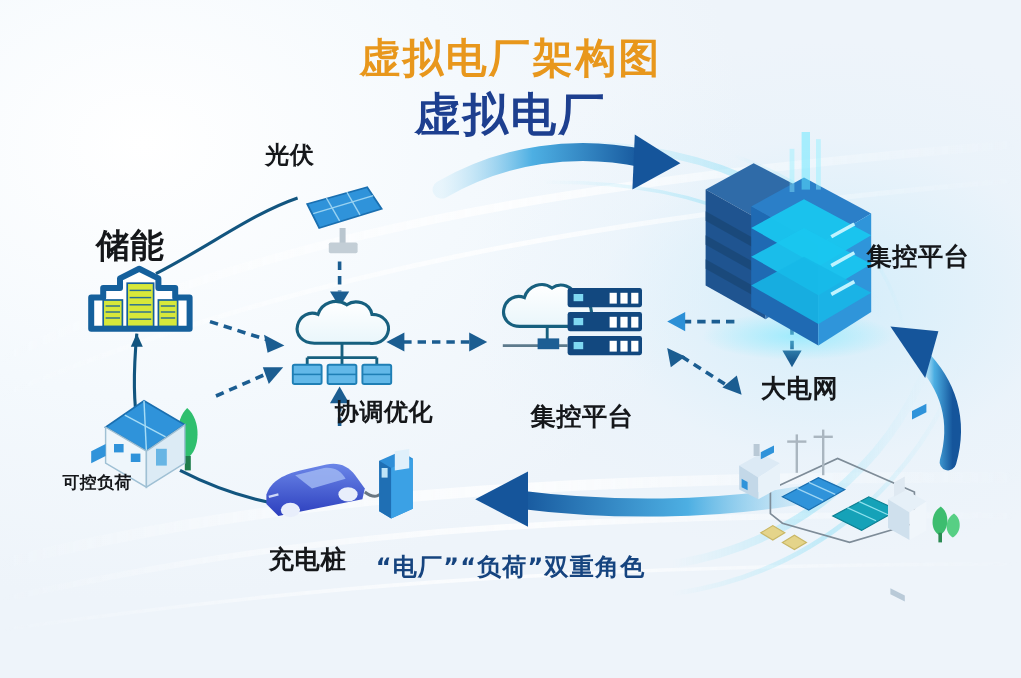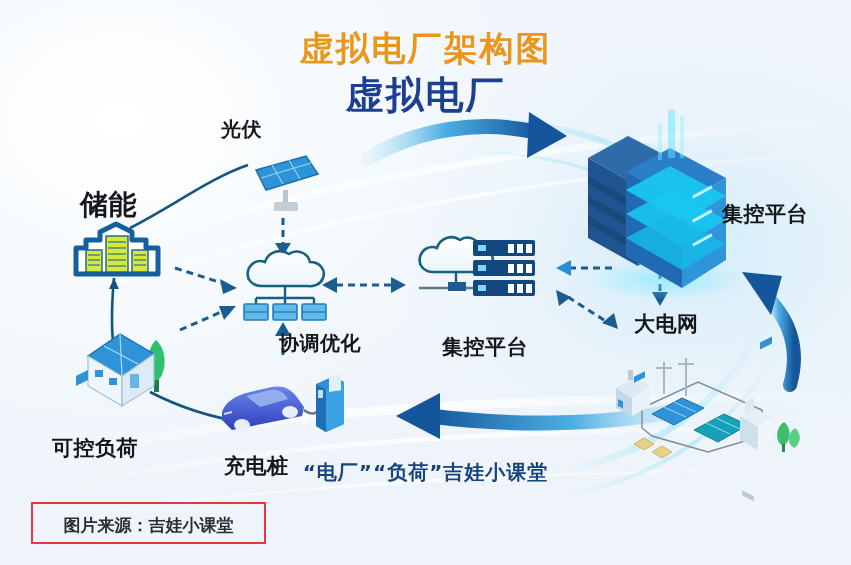--- a/index.html
+++ b/index.html
@@ -204,21 +204,21 @@
         <line x1="52" y1="14" x2="54" y2="56"></line>
     </g>
 
     <path d="M20,36 L20,66 L54,86 L54,56 Z" fill="#eef6fb" stroke="#9fc0d4" stroke-width="1.2"></path>
     <path d="M54,56 L54,86 L86,66 L86,34 Z" fill="#dcebf5" stroke="#9fc0d4" stroke-width="1.2"></path>
     <rect x="27" y="50" width="8" height="7" fill="#2f93da"></rect>
     <rect x="41" y="58" width="8" height="7" fill="#2f93da"></rect>
     <rect x="62" y="54" width="9" height="14" fill="#4aa7e0" opacity=".8"></rect>
     <path d="M8,56 L20,50 L20,60 L8,66 Z" fill="#2f93da"></path>
   </svg>
-  <div class="lbl" style="left:52px;top:394px;font-size:21px;margin-top:40px;">可控负荷</div>
+  <div class="lbl" style="left:52px;top:394px;font-size:14px;">可控负荷</div>
 
   <svg class="abs" style="left:216px;top:368px;" width="130" height="80">
 
     <g>
       <path d="M6,44 C10,32 22,27 34,24 L56,19 C66,17 74,20 80,28 L88,39 L86,48 L16,62 L6,52 Z" fill="url(#carG)"></path>
       <path d="M30,28 L54,22 C62,21 68,24 72,31 L44,39 Z" fill="#9fb6f2" opacity=".85"></path>
       <ellipse cx="26" cy="57" rx="8" ry="6" fill="#e8eefb"></ellipse>
       <ellipse cx="74" cy="44" rx="8" ry="6" fill="#e8eefb"></ellipse>
       <path d="M8,46 L16,44" stroke="#cfd8f7" stroke-width="2"></path>
     </g>
@@ -373,19 +373,16 @@
       <rect x="170" y="92" width="3" height="8" fill="#2b8a52"></rect>
       <path d="M183,76 C190,81 189,92 182,96 C175,92 175,81 183,76 Z" fill="#57cf84"></path>
     </g>
 
     <g fill="#e4d48a" stroke="#c9b765" stroke-width="1">
       <path d="M22,92 L32,86 L42,92 L32,98 Z"></path>
         <path d="M40,100 L50,94 L60,100 L50,106 Z"></path>
     </g>
   </svg>
 
-  <div id="caption">“电厂”“负荷”吉娃小课堂</div>
-
-  <div id="source-box">
-    <div id="source-text">图片来源：吉娃小课堂</div>
-  </div>
+  <div id="caption">“电厂”“负荷”双重角色</div>
+
 
 </div>
 
 </body></html>

